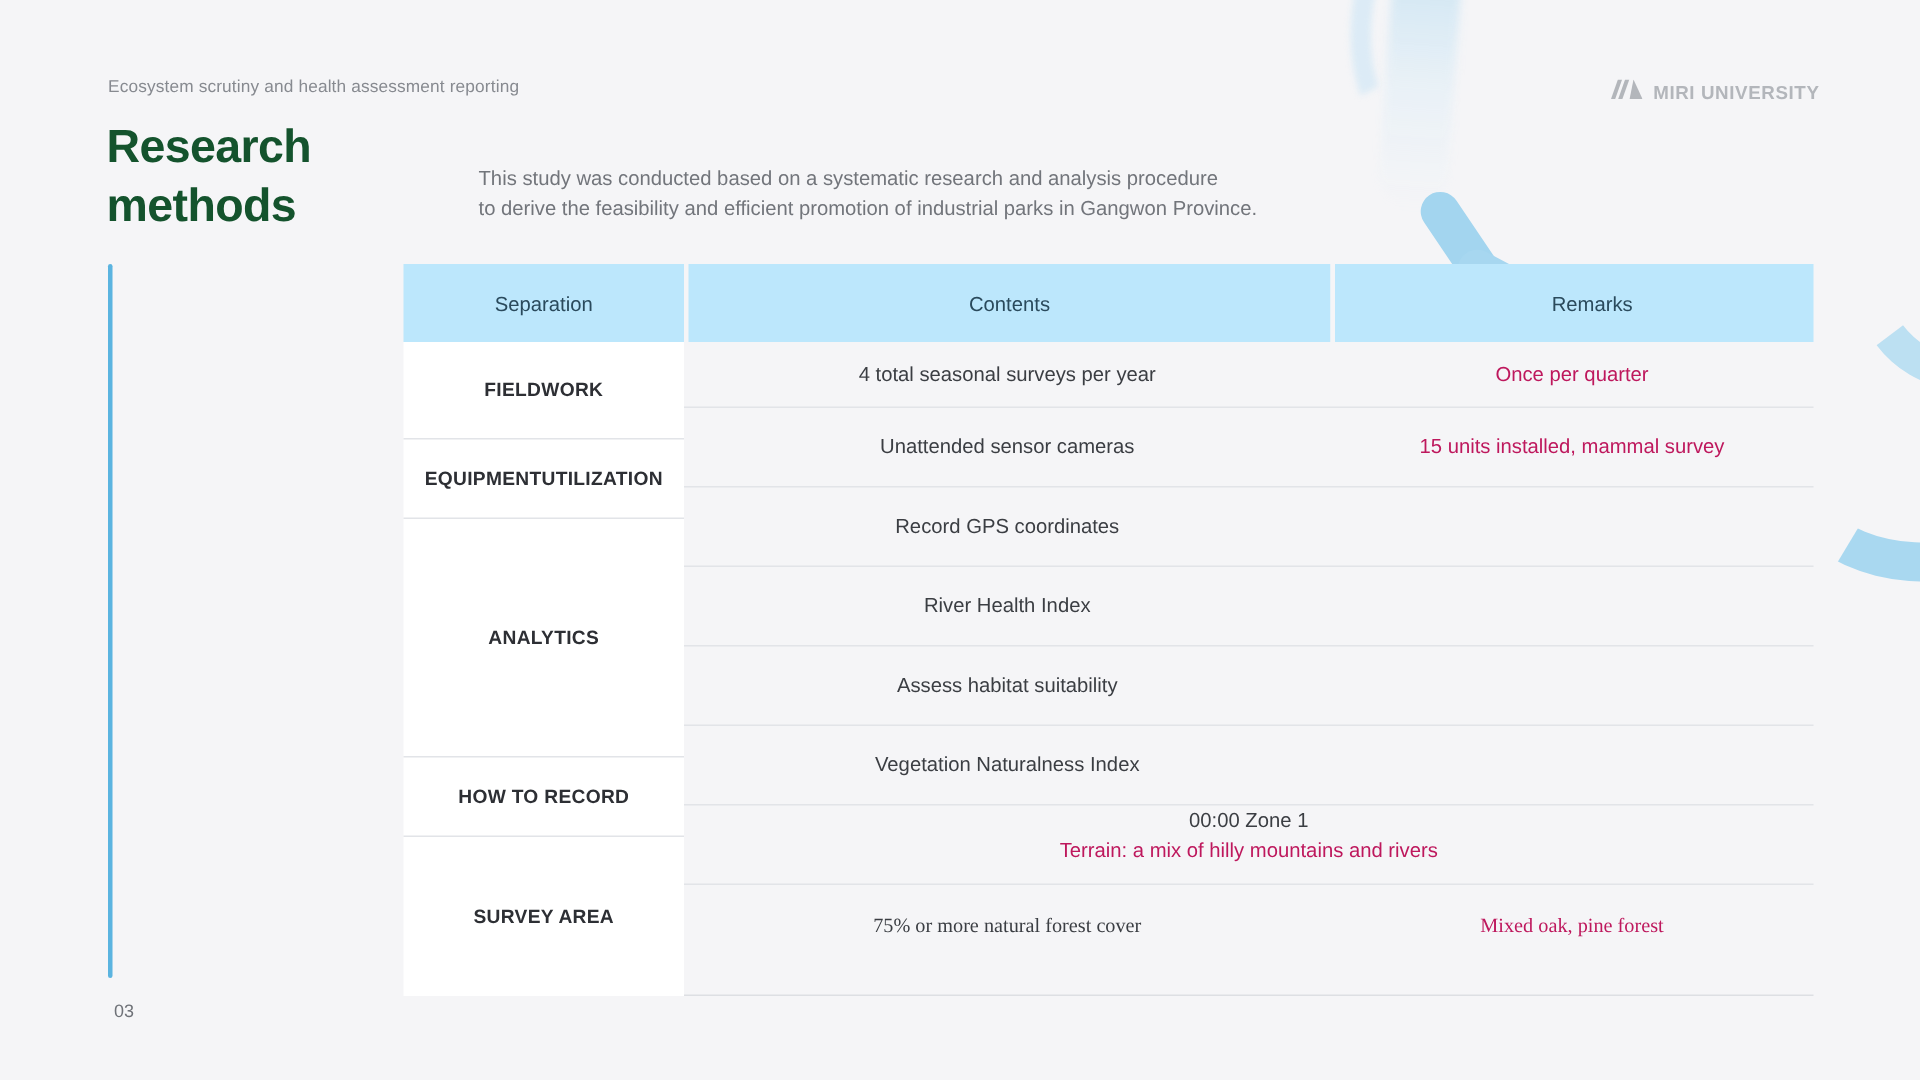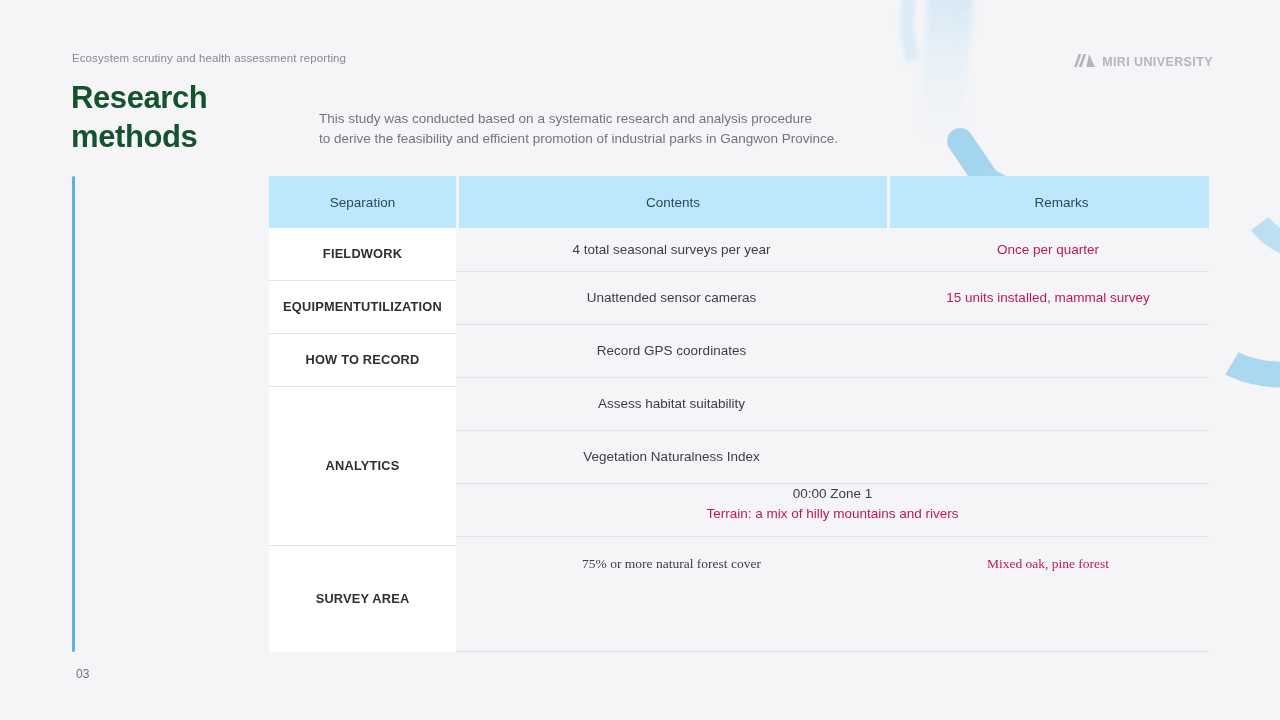--- a/index.html
+++ b/index.html
@@ -205,32 +205,32 @@
     <div class="thead">
       <div class="th sep">Separation</div>
       <div class="th gapA"></div>
       <div class="th con">Contents</div>
       <div class="th gapB"></div>
       <div class="th rem">Remarks</div>
     </div>
 
     <div class="tbody">
       <div class="col-sep" id="col-sep">
-          <div class="sep-cell" style="height: 53px;">
+          <div class="sep-cell" style="height: 65px;">
             <div>FIELDWORK</div>
           </div>
           <div class="sep-cell" style="height: 53px;">
             <div>EQUIPMENT</div>
             <div>UTILIZATION</div>
           </div>
+          <div class="sep-cell" style="height: 159px;">
+            <div>ANALYTICS</div>
+          </div>
           <div class="sep-cell" style="height: 53px;">
             <div>HOW TO RECORD</div>
-          </div>
-          <div class="sep-cell" style="height: 159px;">
-            <div>ANALYTICS</div>
           </div>
           <div class="sep-cell last" style="height: 106px;">
             <div>SURVEY AREA</div>
           </div>
         </div>
       <div class="col-main" id="col-main">
           <div class="main-row" style="height: 44px;">
             <div class="cell-contents">
               <div>4 total seasonal surveys per year</div>
             </div>
@@ -249,20 +249,28 @@
           <div class="main-row" style="height: 53px;">
             <div class="cell-contents">
               <div>Record GPS coordinates</div>
             </div>
             <div class="cell-remarks">
               <div></div>
             </div>
           </div>
           <div class="main-row" style="height: 53px;">
             <div class="cell-contents">
+              <div>River Health Index</div>
+            </div>
+            <div class="cell-remarks">
+              <div></div>
+            </div>
+          </div>
+          <div class="main-row" style="height: 53px;">
+            <div class="cell-contents">
               <div>Assess habitat suitability</div>
             </div>
             <div class="cell-remarks">
               <div></div>
             </div>
           </div>
           <div class="main-row" style="height: 53px;">
             <div class="cell-contents">
               <div>Vegetation Naturalness Index</div>
             </div>

